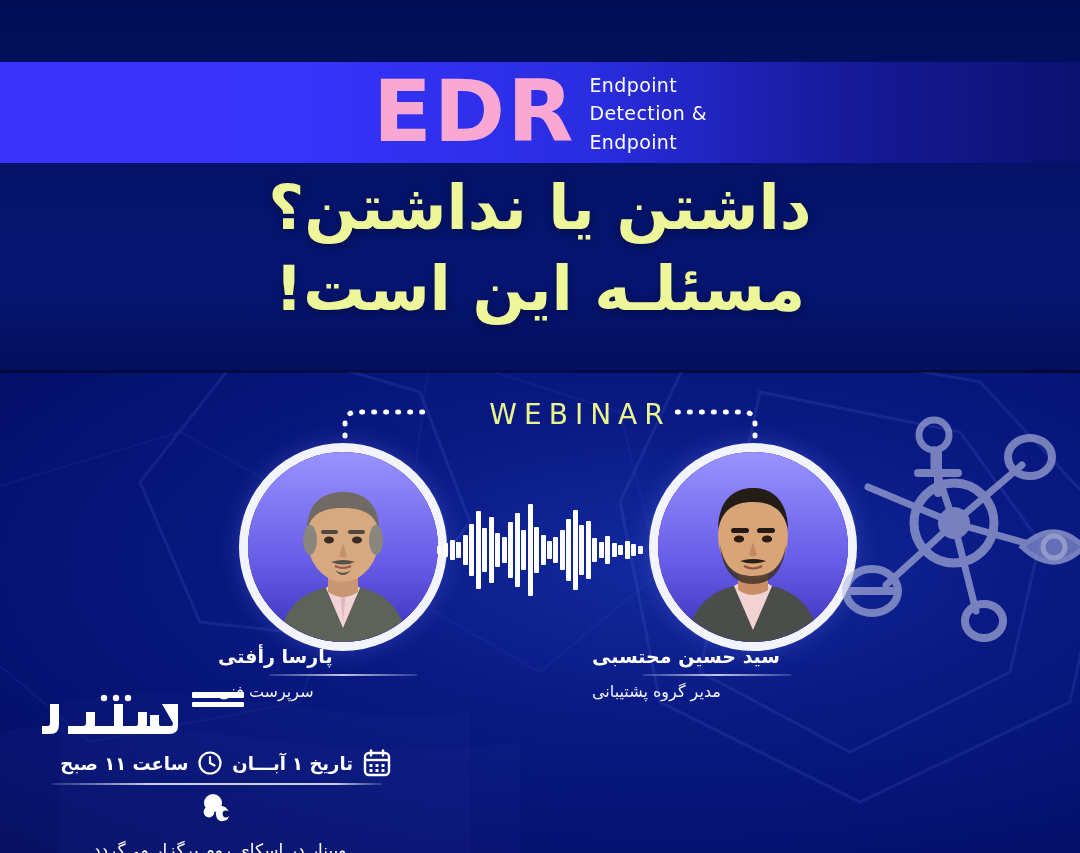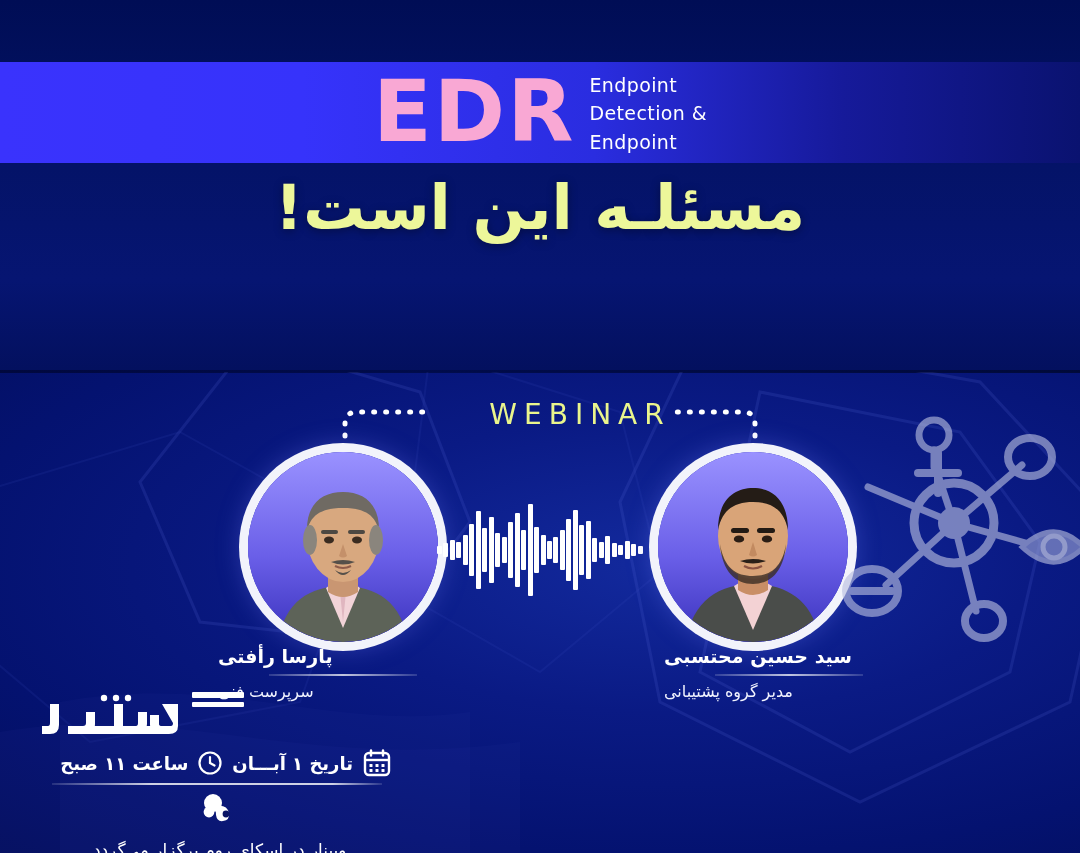--- a/index.html
+++ b/index.html
@@ -85,21 +85,21 @@
   .avatar.left  { left:248px; top:452px; }
   .avatar.right { left:658px; top:452px; }
 
   .portrait { position:absolute; inset:0; }
 
   .speaker-block {
     position:absolute; width:250px; text-align:left; direction:rtl;
     font-family:"DejaVu Sans", sans-serif;
   }
   .speaker-block.left  { left:218px; top:645px; }
-  .speaker-block.right { left:664px; top:645px; }
+  .speaker-block.right { left:592px; top:645px; }
   .sp-name {
     color:#ffffff; font-size:19px; font-weight:bold; letter-spacing:.5px;
     white-space:nowrap;
   }
   .sp-rule {
     width:148px; height:2px; margin:7px auto 6px;
     background:linear-gradient(90deg,rgba(255,255,255,.15),rgba(255,255,255,.75),rgba(255,255,255,.15));
   }
   .sp-role { color:#f2f4ff; font-size:16px; white-space:nowrap; }
 
@@ -166,20 +166,21 @@
   <div class="edr-wrap">
     <div class="edr-mark">EDR</div>
     <div class="edr-sub">
       <span>Endpoint</span>
       <span>Detection &amp;</span>
       <span>Endpoint</span>
     </div>
   </div>
 
   <div class="headline">
+    <div class="l1">داشتن یا نداشتن؟</div>
     <div class="l2">مسئلـه این است!</div>
   </div>
 
   <svg class="connectors" viewBox="0 0 1080 90">
     <path d="M345 70 L345 34 Q345 22 357 22 L430 22" fill="none" stroke="#ffffff" stroke-width="5" stroke-linecap="round" stroke-dasharray="1 11"></path>
     <path d="M755 70 L755 34 Q755 22 743 22 L668 22" fill="none" stroke="#ffffff" stroke-width="5" stroke-linecap="round" stroke-dasharray="1 11"></path>
   </svg>
   <div class="webinar-label">WEBINAR</div>
 
   <div class="avatar left">

